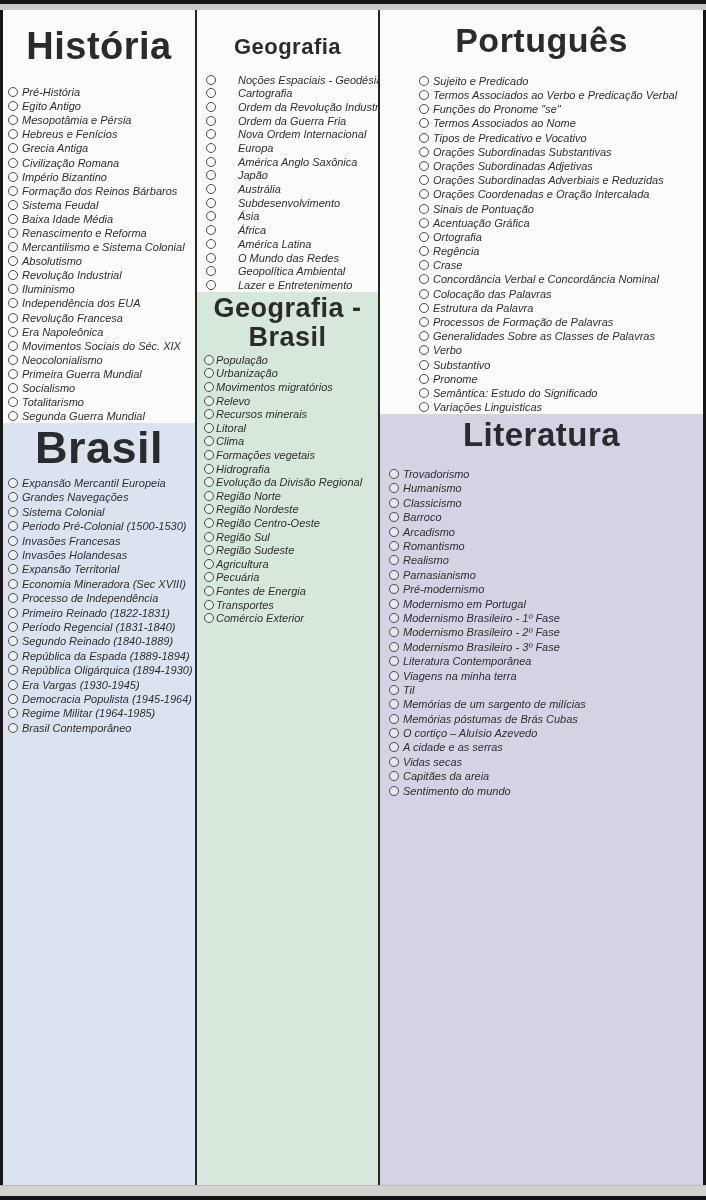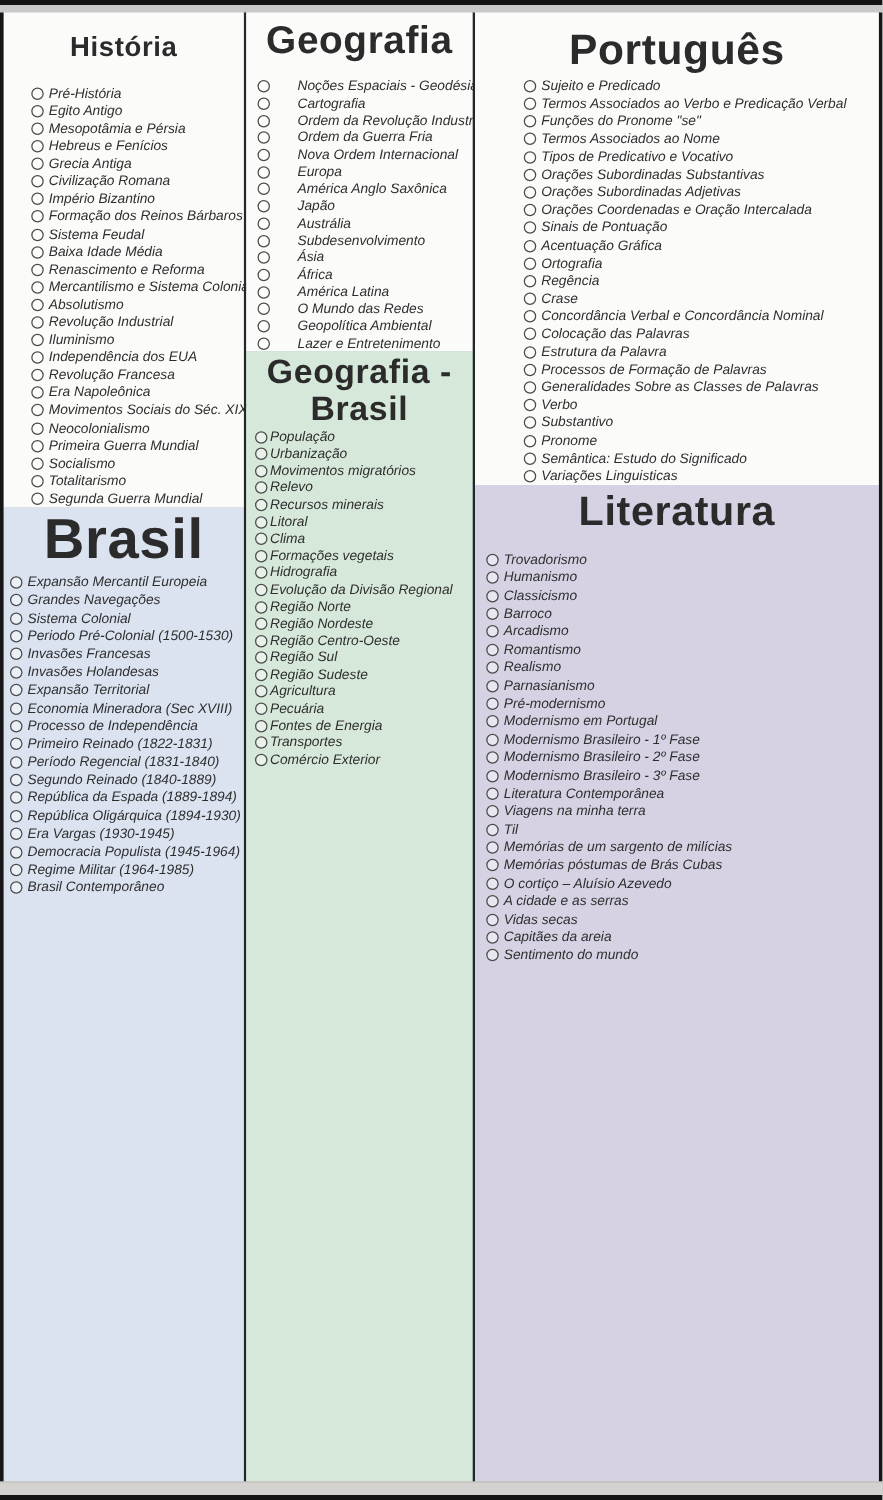--- a/index.html
+++ b/index.html
@@ -15,39 +15,39 @@
   .col-1 { width:197px; border-left:3px solid #161616; border-right:2px solid #20282a; }
   .col-2 { width:183px; border-right:2px solid #20282a; }
   .col-3 { flex:1; border-right:3px solid #161616; }
   .panel { width:100%; }
   .white { background:#fbfbfa; }
   .fill { flex:1; }
   .hdr {
     text-align:center; color:#2b2b2b; font-weight:600;
     line-height:1.08; letter-spacing:0.5px;
   }
-  .hdr-historia   { font-size:22px; padding-top:16px; margin-bottom:18px; }
-  .hdr-geografia  { font-size:31px; padding-top:5px; margin-bottom:14px; }
-  .hdr-portugues  { font-size:34px; padding-top:12px; margin-bottom:3px; }
+  .hdr-historia   { font-size:38px; padding-top:16px; margin-bottom:18px; }
+  .hdr-geografia  { font-size:22px; padding-top:25px; margin-bottom:14px; }
+  .hdr-portugues  { font-size:34px; padding-top:12px; margin-bottom:15px; }
   .hdr-brasil     { font-size:45px; padding-top:1px;  margin-bottom:3px;  }
   .hdr-geobrasil  { font-size:27px; padding-top:2px;  margin-bottom:1px; font-weight:700; }
   .hdr-literatura { font-size:33px; padding-top:3px;  margin-bottom:14px;  }
   ul.list { list-style:none; }
   .row { display:flex; align-items:center; }
   .radio {
     width:10px; height:10px; flex:0 0 auto;
     border:1.4px solid #4a4a4a; border-radius:50%;
     margin-right:4px; background:rgba(255,255,255,0.45);
   }
   .lbl {
     font-style:italic; font-size:11px; color:#2e2e2e;
     white-space:nowrap;
   }
   
-  .list-historia  { padding-left:22px;  } .list-historia  .row { height:14.1px; }
+  .list-historia  { padding-left:5px;  } .list-historia  .row { height:14.1px; }
   .list-brasil    { padding-left:5px;  } .list-brasil    .row { height:14.4px; }
   .list-geografia { padding-left:9px;  } .list-geografia .row { height:13.7px;gap:18px; }
   .list-geobrasil { padding-left:7px;  } .list-geobrasil .row { height:13.6px; }
   .list-geobrasil .radio { margin-right:2px; }
   .list-portugues { padding-left:39px; } .list-portugues .row { height:14.2px; }
   .list-literatura{ padding-left:9px; } .list-literatura .row { height:14.4px; }
   .bottom-strip { height:11px; background:#d4d2cf; border-top:1px solid #bcbab7; }
   .bottom-bar { height:4px; background:#141414; }
 </style>
 </head>
@@ -422,20 +422,24 @@
           <li class="row">
             <span class="radio"></span>
             <span class="lbl">Orações Subordinadas Substantivas</span>
           </li>
           <li class="row">
             <span class="radio"></span>
             <span class="lbl">Orações Subordinadas Adjetivas</span>
           </li>
           <li class="row">
             <span class="radio"></span>
+            <span class="lbl">Orações Subordinadas Adverbiais e Reduzidas</span>
+          </li>
+          <li class="row">
+            <span class="radio"></span>
             <span class="lbl">Orações Coordenadas e Oração Intercalada</span>
           </li>
           <li class="row">
             <span class="radio"></span>
             <span class="lbl">Sinais de Pontuação</span>
           </li>
           <li class="row">
             <span class="radio"></span>
             <span class="lbl">Acentuação Gráfica</span>
           </li>

